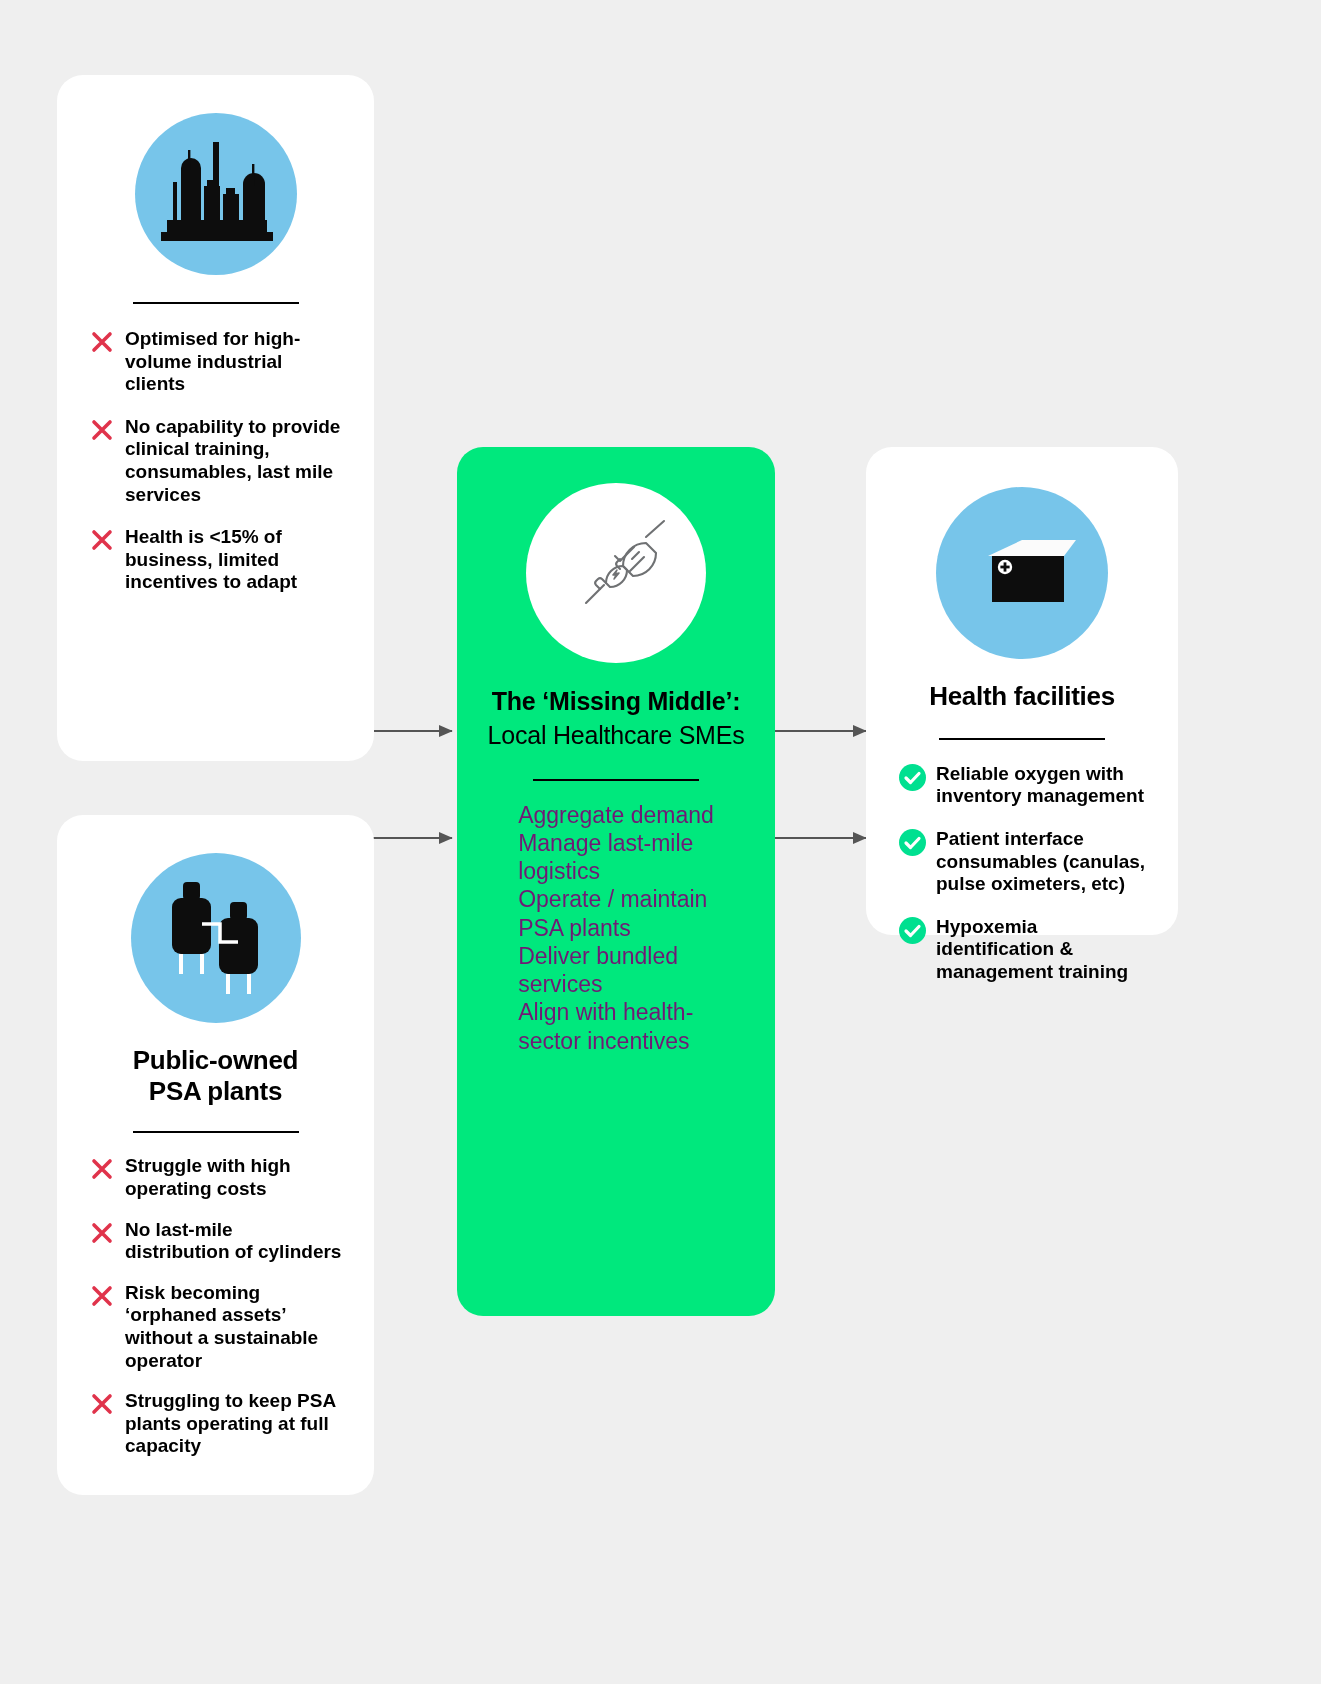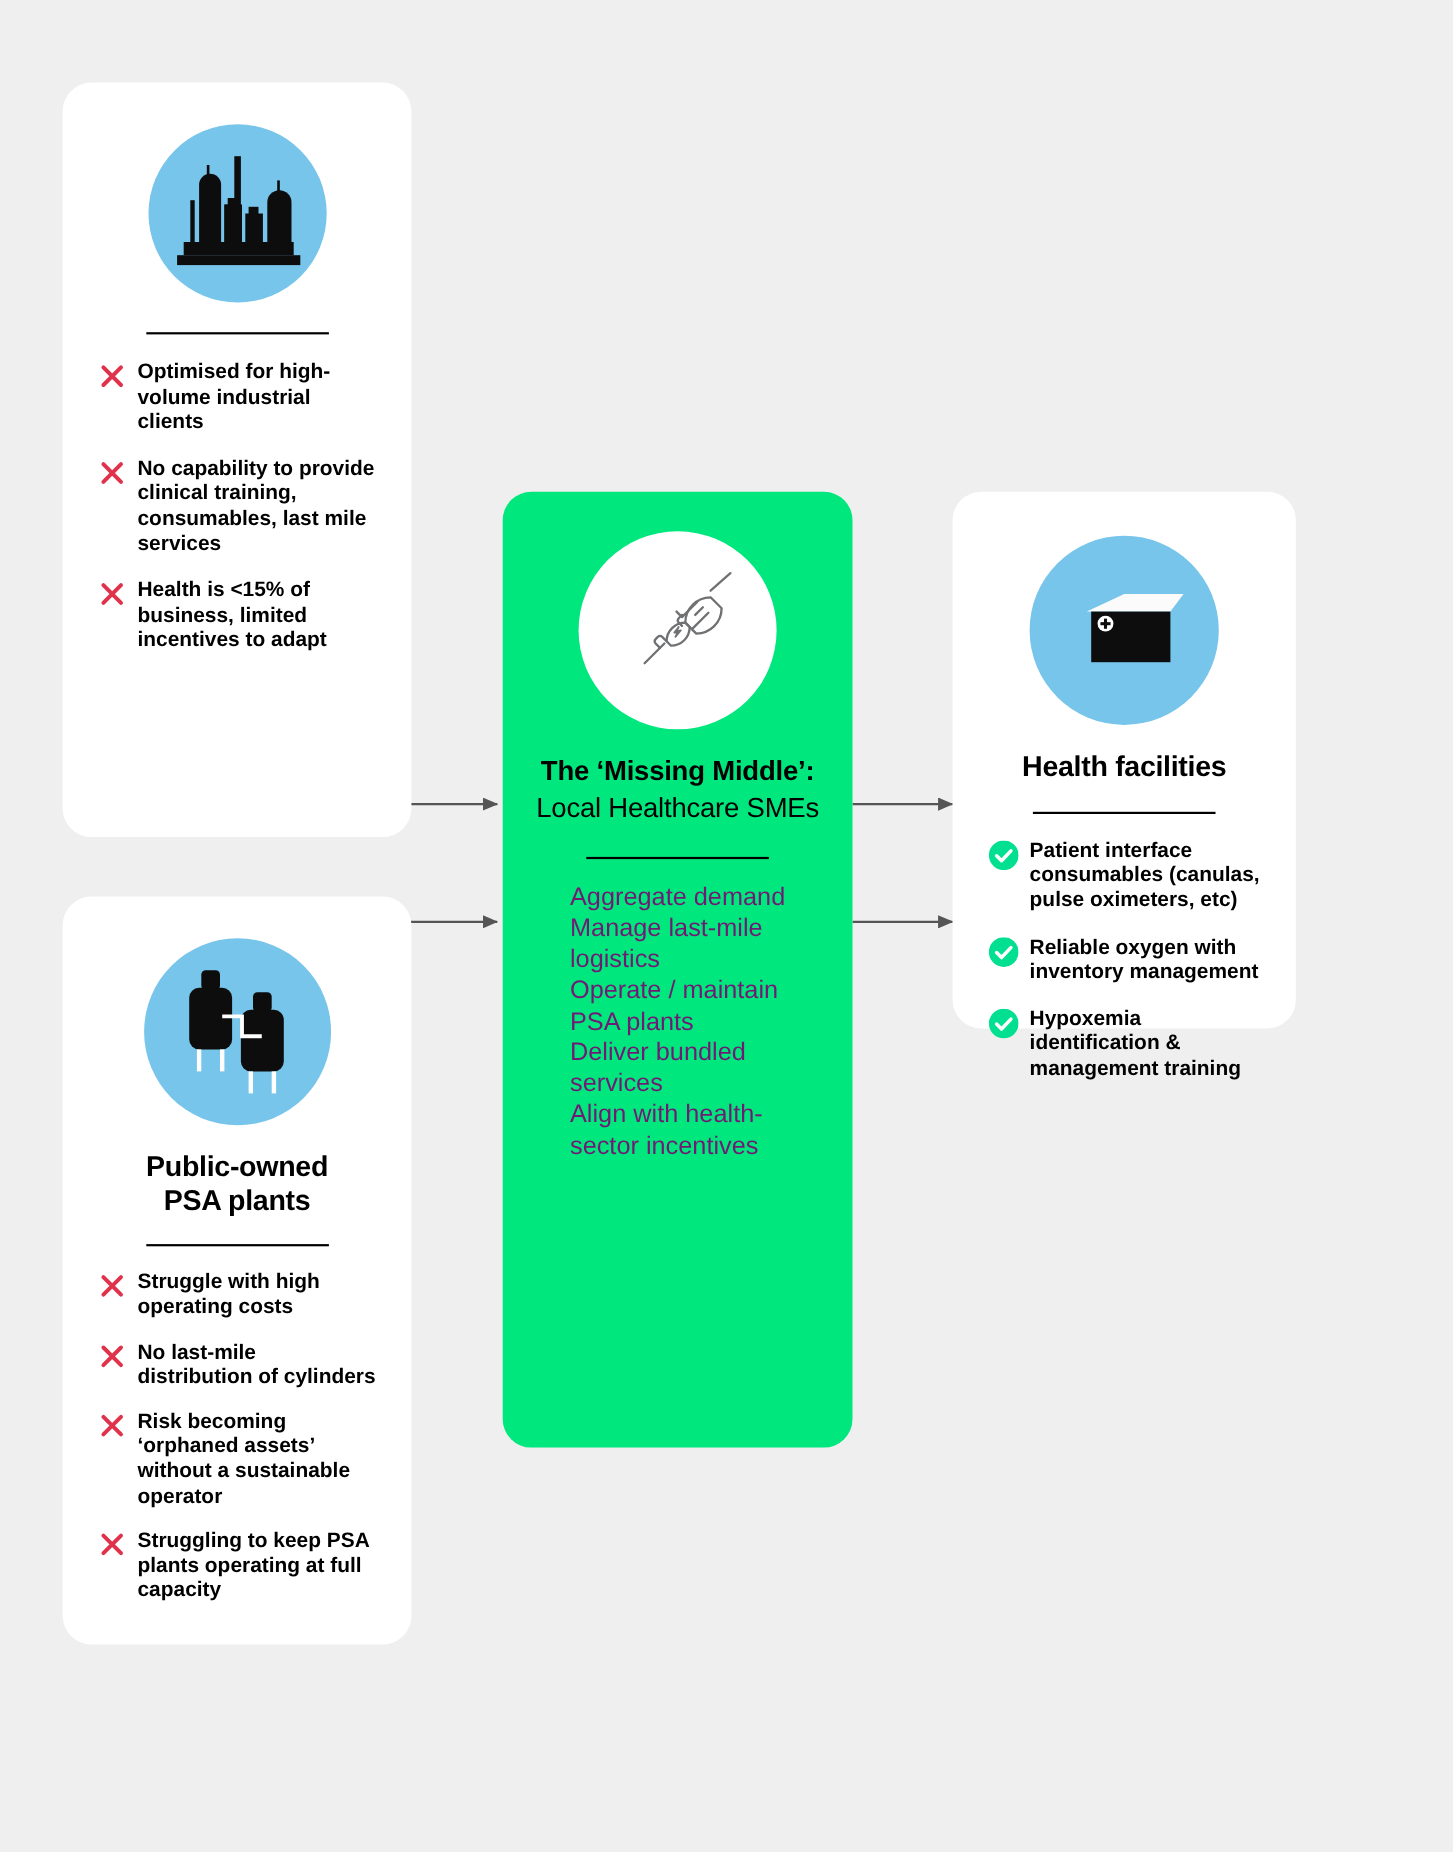--- a/index.html
+++ b/index.html
@@ -298,30 +298,30 @@
     <hr class="rule" style="width:166px; margin:26px 0 23px 0;">
 
     <div class="bullets" style="gap:20px;">
       <div class="bullet">
         <span class="bullet-mark" style="width:28px;height:28px;margin-top:1px;">
           <svg width="27" height="27" viewBox="0 0 27 27">
             <circle cx="13.5" cy="13.5" r="13.5" fill="#00e090"></circle>
             <path d="M7 14 L11.5 18.5 L20 9.5" fill="none" stroke="#ffffff" stroke-width="3.2" stroke-linecap="round" stroke-linejoin="round"></path>
           </svg>
         </span>
-        <span class="bullet-text" style="font-size:19px;">Patient interface consumables (canulas, pulse oximeters, etc)</span>
+        <span class="bullet-text" style="font-size:19px;">Reliable oxygen with inventory management</span>
       </div>
       <div class="bullet">
         <span class="bullet-mark" style="width:28px;height:28px;margin-top:1px;">
           <svg width="27" height="27" viewBox="0 0 27 27">
             <circle cx="13.5" cy="13.5" r="13.5" fill="#00e090"></circle>
             <path d="M7 14 L11.5 18.5 L20 9.5" fill="none" stroke="#ffffff" stroke-width="3.2" stroke-linecap="round" stroke-linejoin="round"></path>
           </svg>
         </span>
-        <span class="bullet-text" style="font-size:19px;">Reliable oxygen with inventory management</span>
+        <span class="bullet-text" style="font-size:19px;">Patient interface consumables (canulas, pulse oximeters, etc)</span>
       </div>
       <div class="bullet">
         <span class="bullet-mark" style="width:28px;height:28px;margin-top:1px;">
           <svg width="27" height="27" viewBox="0 0 27 27">
             <circle cx="13.5" cy="13.5" r="13.5" fill="#00e090"></circle>
             <path d="M7 14 L11.5 18.5 L20 9.5" fill="none" stroke="#ffffff" stroke-width="3.2" stroke-linecap="round" stroke-linejoin="round"></path>
           </svg>
         </span>
         <span class="bullet-text" style="font-size:19px;">Hypoxemia identification &amp; management training</span>
       </div>

